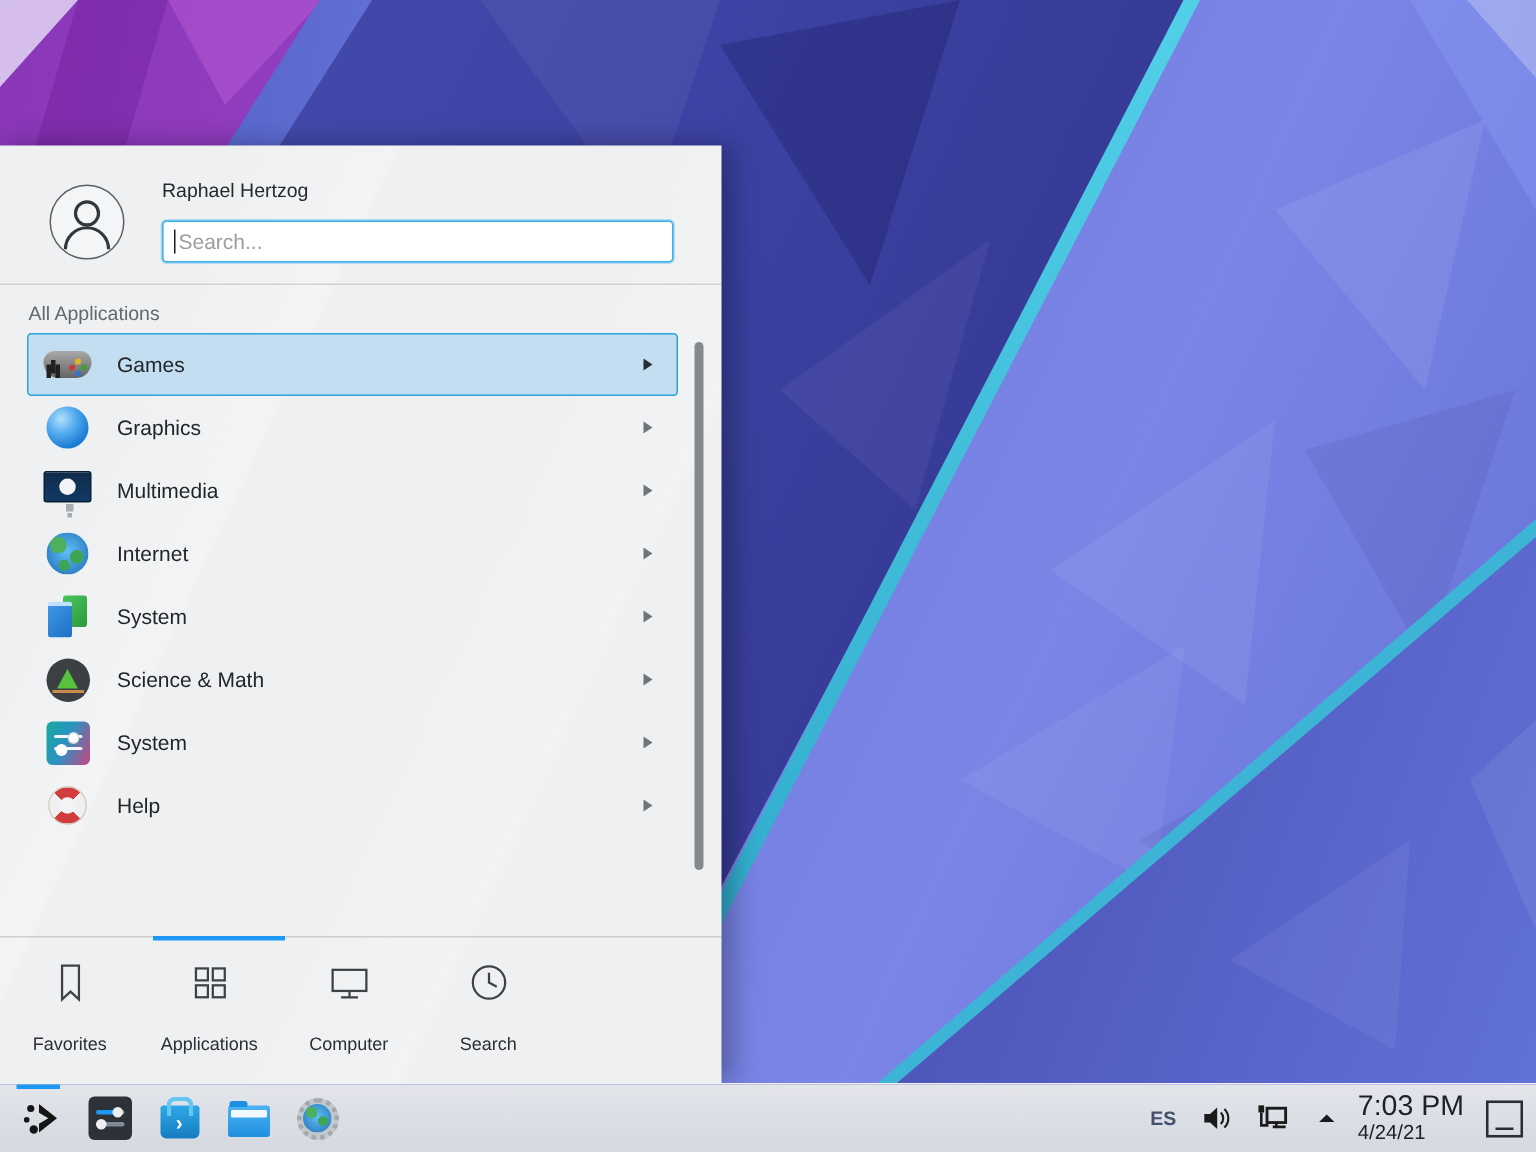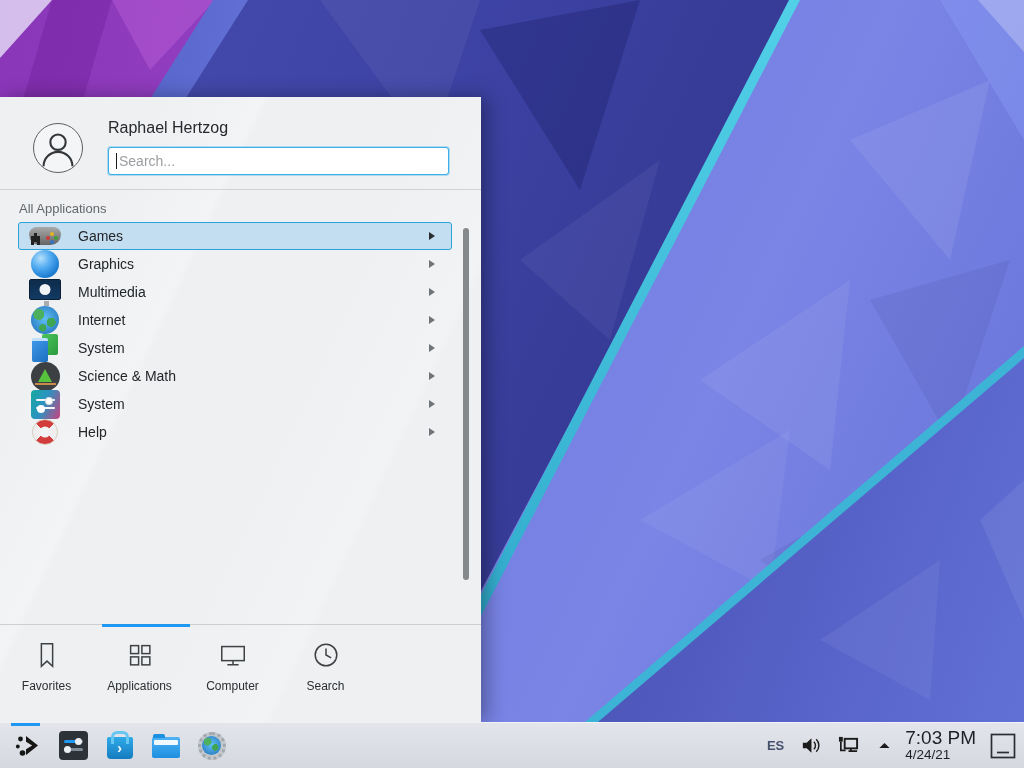--- a/index.html
+++ b/index.html
@@ -40,30 +40,30 @@
 
   
   .kickoff { position:absolute; left:0; top:97px; width:481px; height:625px;
     background:#eef0f2; box-shadow:6px 0 18px rgba(0,0,0,.32); overflow:hidden; }
   .kickoff::before { content:""; position:absolute; inset:0; pointer-events:none;
     background:linear-gradient(115deg,rgba(255,255,255,0) 20%,rgba(255,255,255,.5) 34%,rgba(255,255,255,0) 35%,rgba(255,255,255,0) 55%,rgba(255,255,255,.4) 72%,rgba(255,255,255,0) 73%);
     opacity:.5; }
   .ko-header { position:absolute; left:0; top:0; width:100%; height:93px; border-bottom:1px solid rgba(0,0,0,.13); }
   .avatar { position:absolute; left:33px; top:26px; width:50px; height:50px; border-radius:50%;
     border:1px solid #5c6063; background:#f4f5f6; }
-  .user-name { position:absolute; left:108px; top:22px; font-size:16px; color:#26292c;text-align:right; }
+  .user-name { position:absolute; left:108px; top:22px; font-size:13px; color:#26292c;text-align:right; }
   .search { position:absolute; left:108px; top:50px; width:341px; height:28px; background:#fff;
     border:1px solid #3daee9; border-radius:3px; outline:2px solid rgba(61,174,233,.35); outline-offset:-1px;
     font-size:14px; color:#232629; padding:0 8px 0 10px; caret-color:#000; }
   .search::placeholder { color:#9b9ea1; }
   .caret-bar { position:absolute; left:116px; top:56px; width:1px; height:16px; background:#1a1a1a; }
   .section-label { position:absolute; left:19px; top:104px; font-size:13px; color:#63686d; }
 
   .cat-list { position:absolute; left:0; top:125px; width:100%; height:402px; overflow:hidden; z-index:1; }
-  .row { position:relative; width:434px; height:28px; margin-left:18px; display:flex; align-items:center;
+  .row { position:relative; width:434px; height:42px; margin-left:18px; display:flex; align-items:center;
     padding-left:10px; border:1px solid transparent; border-radius:3px; }
   .row.sel { background:#c3def1; border-color:#2aa3db; }
   .clabel { font-size:14px; color:#232629; margin-left:17px; }
   .carrow { position:absolute; right:16px; width:0; height:0;
     border-left:6px solid #2a2d30; border-top:4.5px solid transparent; border-bottom:4.5px solid transparent; }
   .row.dim .carrow { border-left-color:#6f7478; }
   .cicon { position:relative; width:32px; height:32px; flex:0 0 32px; display:flex; align-items:center; justify-content:center; }
 
   
   .ic-games i { display:block; width:32px; height:18px; border-radius:8px 8px 11px 11px;
@@ -118,21 +118,21 @@
     position:relative; border:1px solid #d8cfc0; }
   .ic-help i::after { content:""; position:absolute; left:50%; top:50%; transform:translate(-50%,-50%);
     width:11px; height:11px; border-radius:50%; background:#f2f3f4; }
 
   .scrollbar { position:absolute; right:12px; top:131px; width:6px; height:352px; border-radius:3px; background:#86898c; z-index:2; }
 
   
   .ko-footer { position:absolute; left:0; top:527px; width:100%; height:98px; border-top:1px solid rgba(0,0,0,.14); z-index:2; }
   .tab-indicator { position:absolute; left:102px; top:-1px; width:88px; height:3px; background:#1d99f3; }
   .tabs { display:flex; margin-top:15px; }
-  .tab { width:93px; display:flex; flex-direction:column; align-items:center; gap:9px; }
+  .tab { width:93px; display:flex; flex-direction:column; align-items:center; gap:19px; }
   .tab svg { display:block; }
   .tab-label { font-size:12px; color:#2c2f32; }
 
   
   .taskbar { position:absolute; left:0; top:722px; width:1024px; height:46px;
     background:linear-gradient(#e3e5eb,#d5d8e0); border-top:1px solid #f1f2f5;
     display:flex; align-items:center; padding:0 8px 0 13px; }
   .task-indicator { position:absolute; left:11px; top:0; width:29px; height:3px; background:#1d99f3; }
   .tb-left { display:flex; align-items:center; gap:17px; }
   .tb-btn { width:29px; height:29px; display:flex; align-items:center; justify-content:center; }

